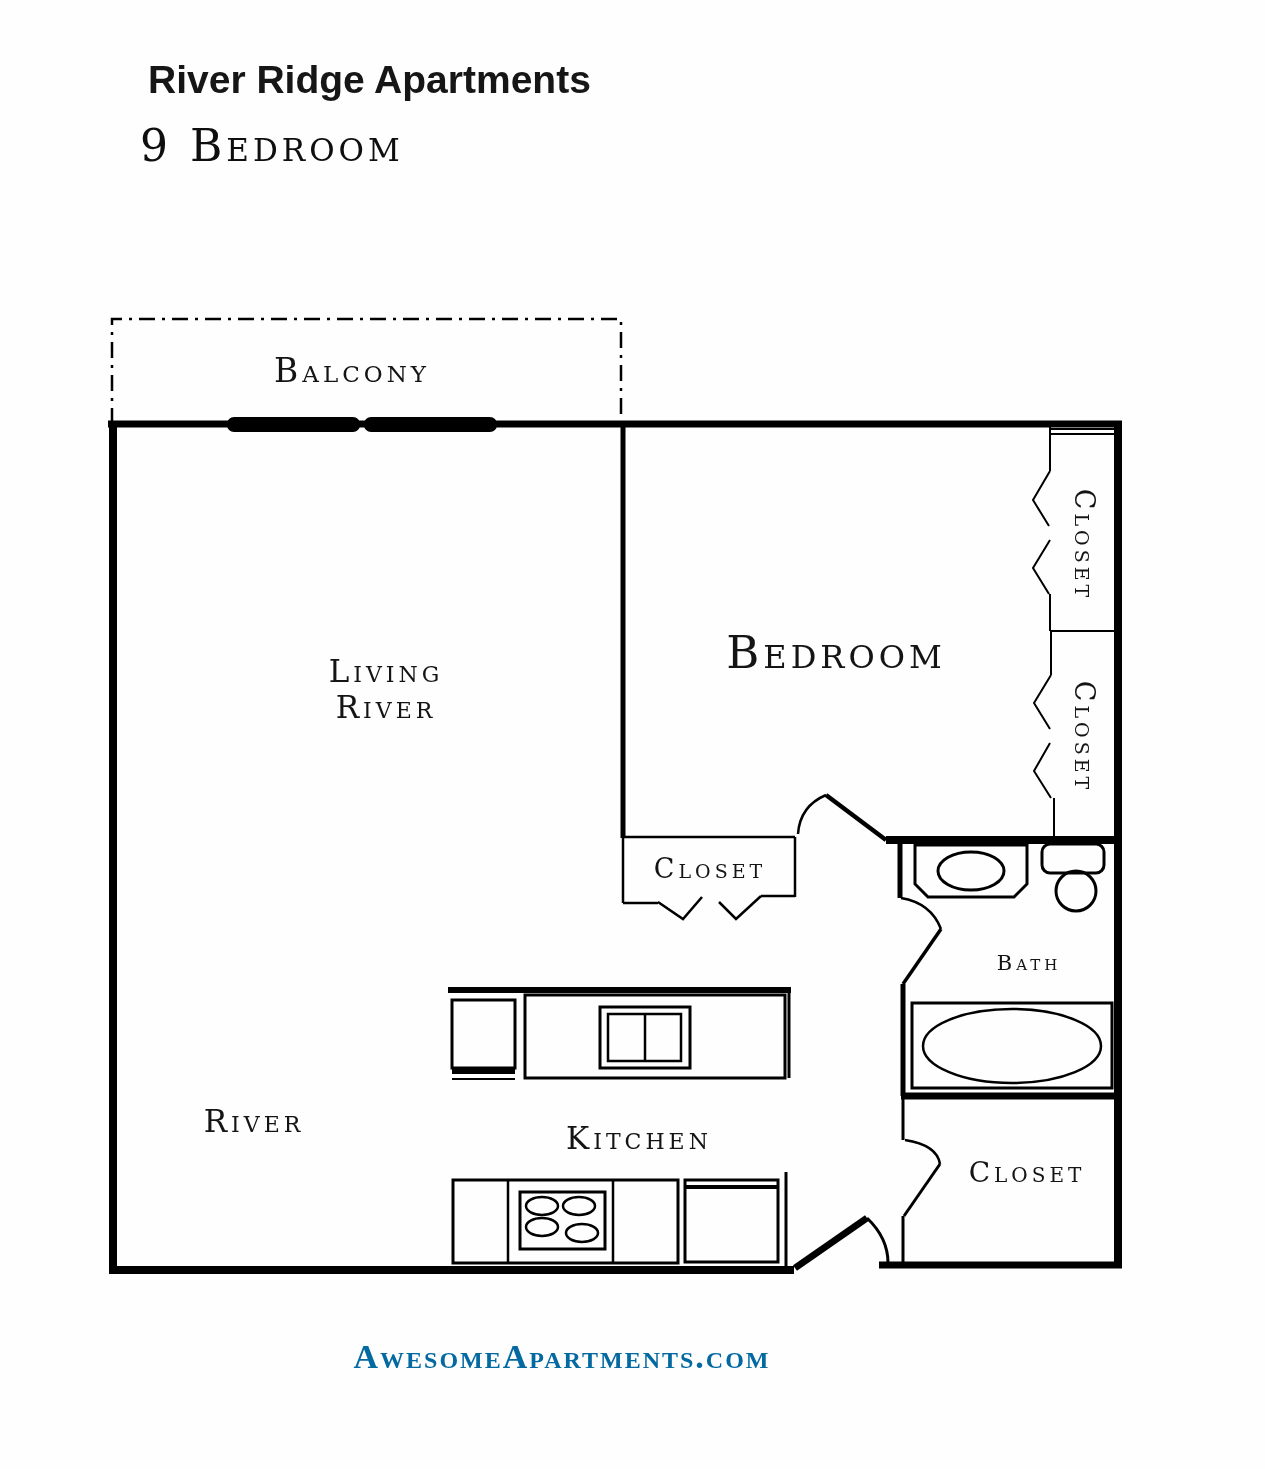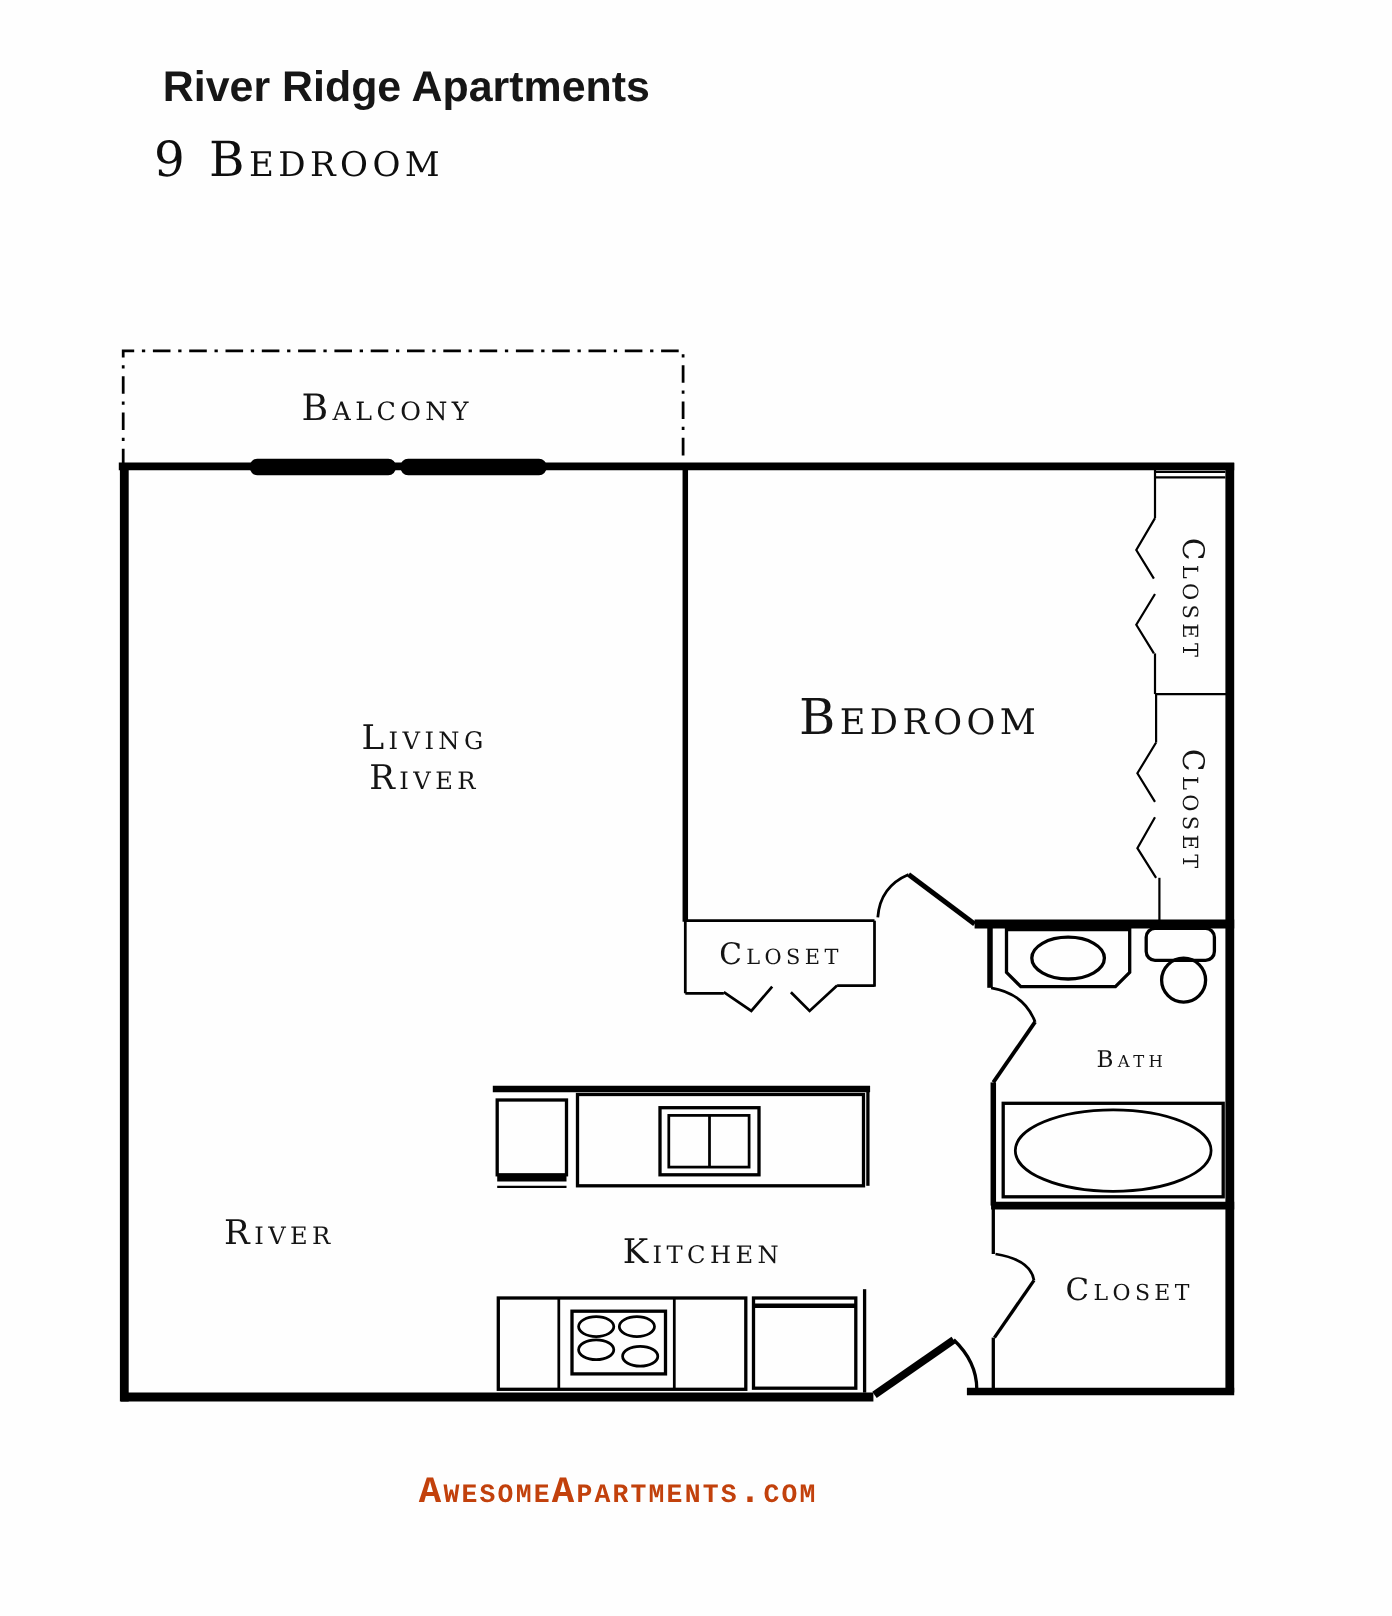--- a/index.html
+++ b/index.html
@@ -38,23 +38,23 @@
   .lbl-closet-mid{left:710px;top:868px;font-size:27px;}
   .lbl-bath{left:1029px;top:963px;font-size:21px;}
   .lbl-dining{left:254px;top:1121px;font-size:31px;}
   .lbl-kitchen{left:639px;top:1138px;font-size:31px;}
   .lbl-closet-entry{left:1027px;top:1172px;font-size:28px;}
   .lbl-closet-tr{left:1084px;top:545px;font-size:27px;transform:translate(-50%,-50%) rotate(90deg);}
   .lbl-closet-br{left:1084px;top:737px;font-size:27px;transform:translate(-50%,-50%) rotate(90deg);}
   .footer{
     position:absolute;left:562px;top:1338px;
     transform:translateX(-50%);
-    font-family:Liberation Mono, monospace;
+    font-family:Liberation Serif, serif;
     font-variant:small-caps;font-weight:bold;
-    font-size:34px;color:#c2410c;letter-spacing:2px;white-space:nowrap;
+    font-size:34px;color:#0369a1;letter-spacing:2px;white-space:nowrap;
   }
   svg.plan{position:absolute;left:0;top:0;}
 </style>
 </head>
 <body>
 
 <div class="page">
 
   <div class="title">River Ridge Apartments</div>
   <div class="subtitle">9 Bedroom</div>

